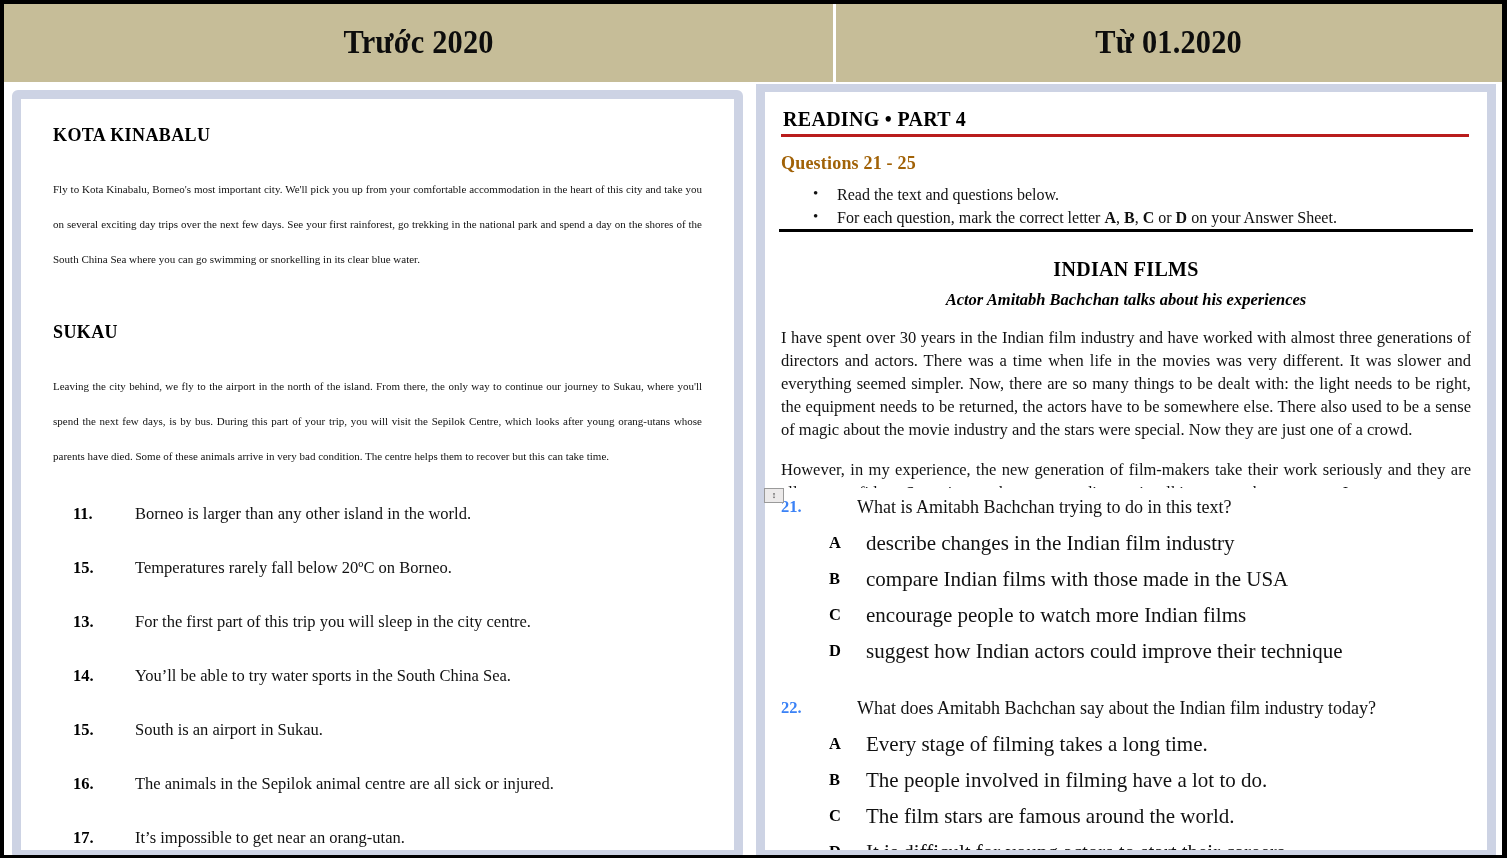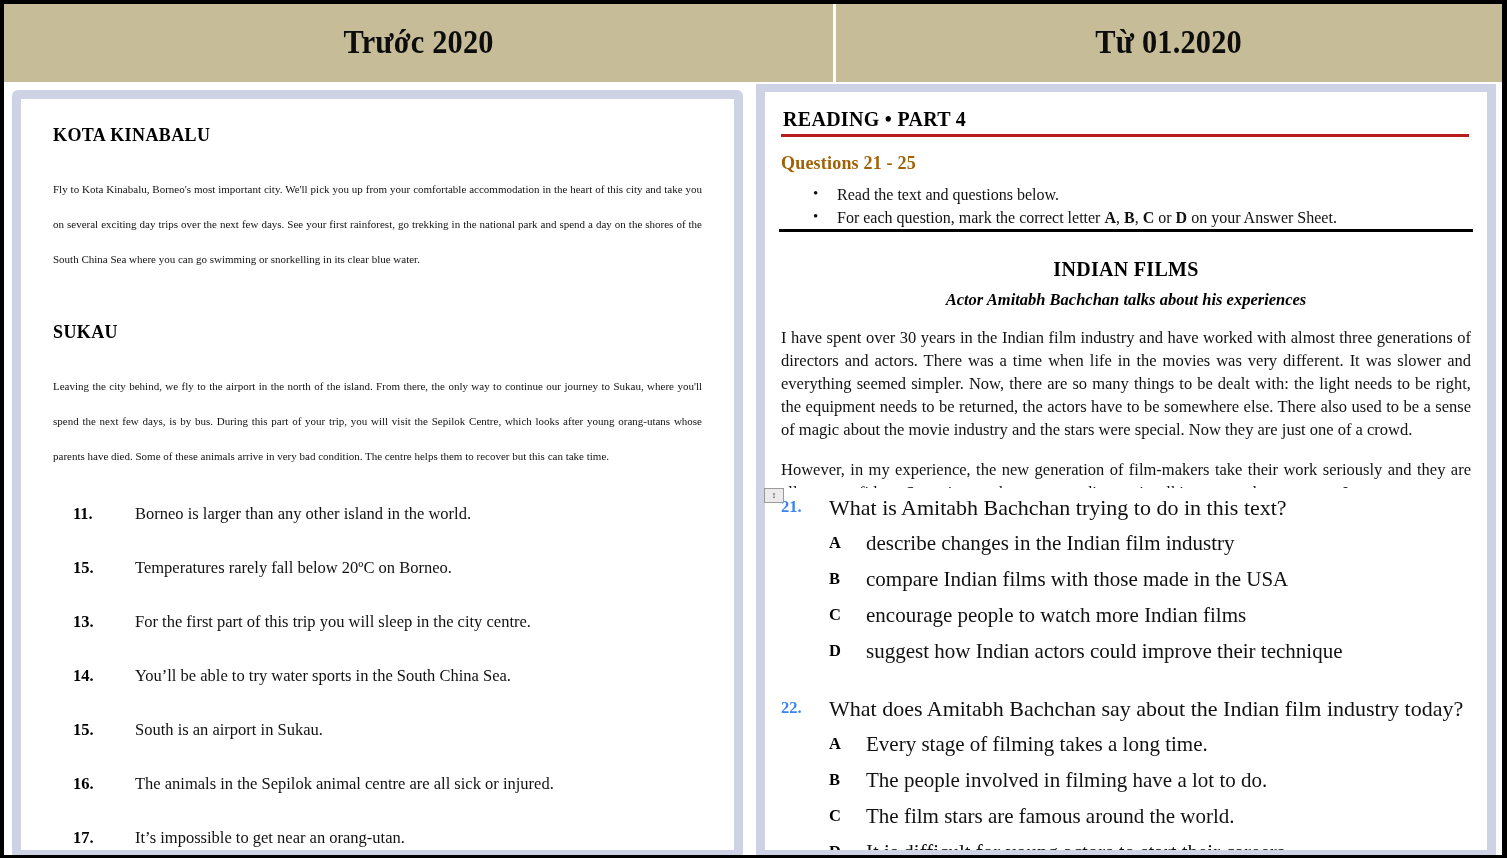--- a/index.html
+++ b/index.html
@@ -147,21 +147,21 @@
     margin:16px 2px 0 2px;
   }
   .r-p.clip{
     max-height:30px;overflow:hidden;margin-top:17px;
   }
   .mcq{margin:0 0 0 2px;}
   .mcq-q{
     display:flex;margin-top:9px;
   }
   .mcq-num{font-weight:bold;font-size:16.5px;color:#3b82f6;width:48px;flex:none;}
-  .mcq-stem{font-size:22px;color:#111;line-height:21px;}
+  .mcq-stem{font-size:18px;color:#111;line-height:21px;margin-left:28px;}
   .mcq-opt{
     display:flex;margin-top:15px;padding-left:48px;
   }
   .mcq-let{font-weight:bold;font-size:16.5px;color:#000;width:37px;flex:none;}
   .mcq-otxt{font-size:21px;color:#111;line-height:21px;}
   .mcq-gap{height:27px;}
 
   
   .scrollhandle{
     position:absolute;left:760px;top:484px;

